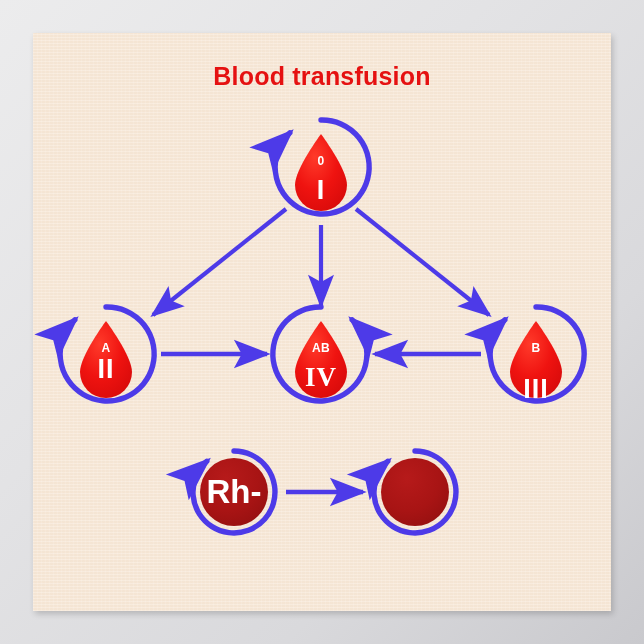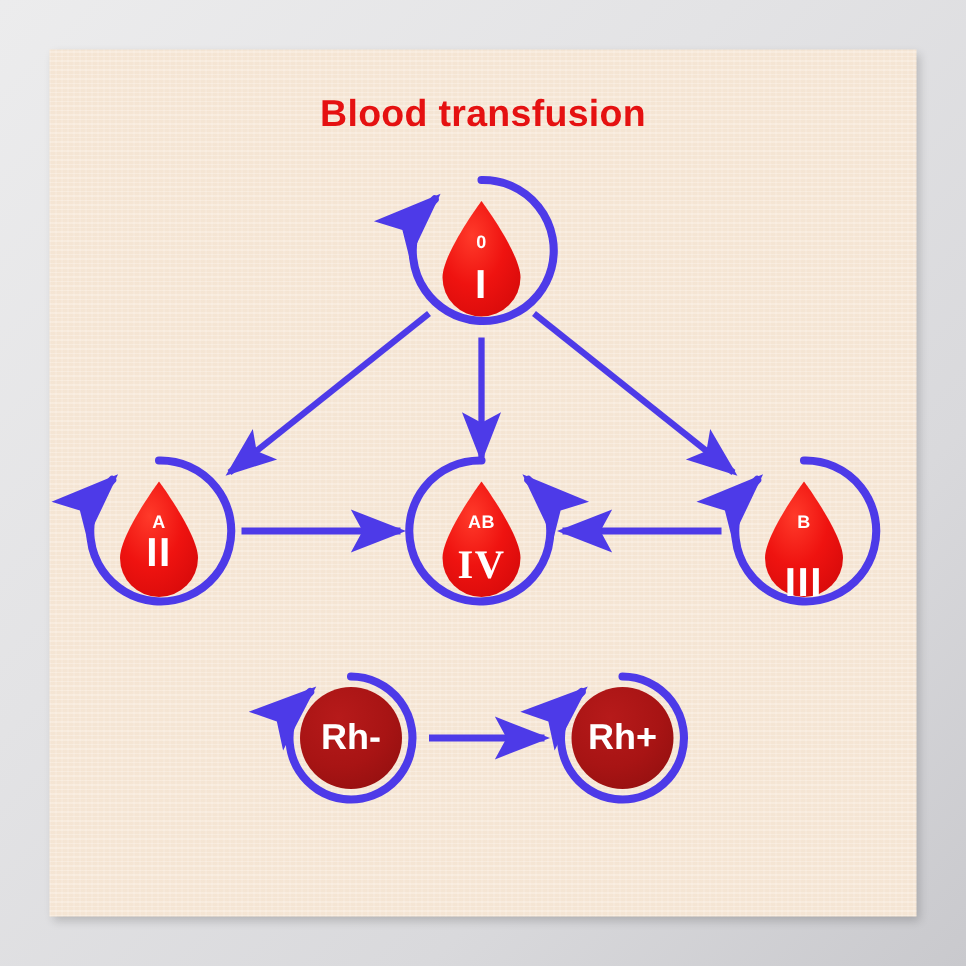--- a/index.html
+++ b/index.html
@@ -81,21 +81,21 @@
   }
   .group-small {
     font-size: 12px;
     letter-spacing: 0.3px;
   }
   .group-roman {
     font-size: 27px;
     letter-spacing: 1px;
   }
   .rh-text {
-    font-size: 24px;
+    font-size: 33px;
     letter-spacing: 0px;
   }
 </style>
 </head>
 <body>
 
 <div id="poster-root">
 
   <div id="mat-backdrop"></div>
 
@@ -187,17 +187,16 @@
       <span class="node-letter group-roman" style="left:73px; top:336px;">II</span>
 
       <span class="node-letter group-small" style="left:288px; top:315px;">AB</span>
       <span class="node-letter group-roman" style="left:288px; top:344px;font-family:Liberation Serif, serif;">IV</span>
 
       <span class="node-letter group-small" style="left:503px; top:315px;">B</span>
       <span class="node-letter group-roman" style="left:503px; top:344px;margin-top:12px;">III</span>
 
       <span class="node-letter rh-text" style="left:201px; top:459px;">Rh-</span>
 
-      <span class="node-letter rh-text" style="left:382px; top:459px;">Rh+</span>
     </div>
 
   </div>
 </div>
 
 </body></html>

